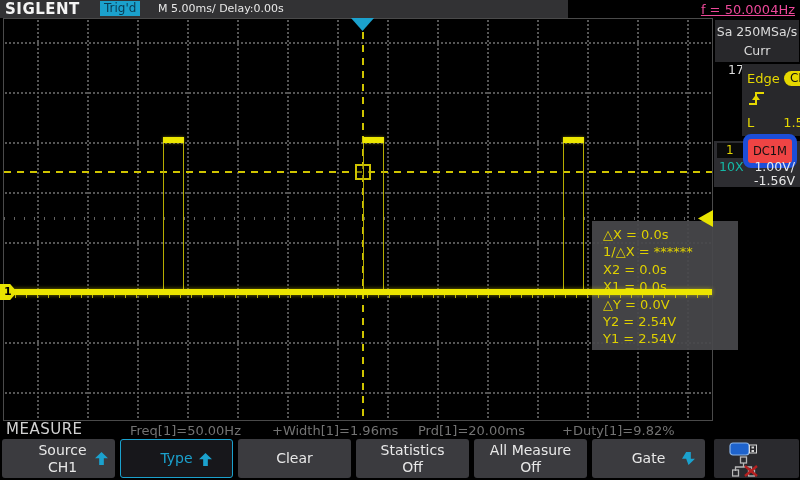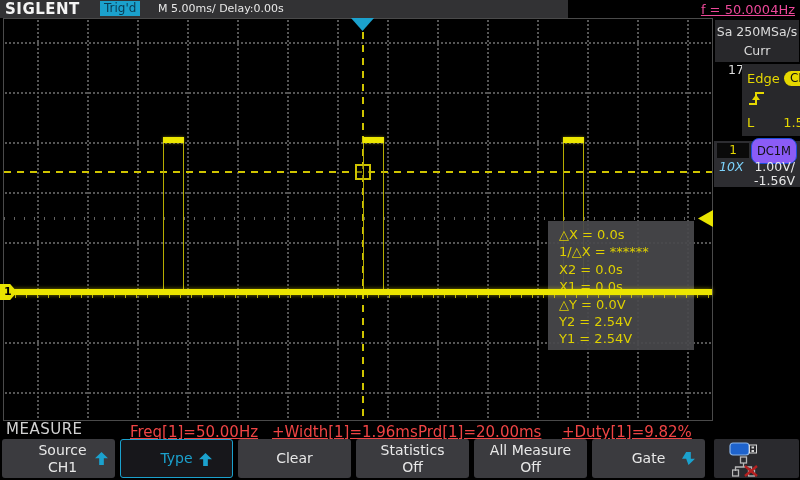--- a/index.html
+++ b/index.html
@@ -36,40 +36,40 @@
   .wf-top{position:absolute;top:137px;width:21px;height:6px;background:#ece600;box-shadow:0 0 3px rgba(230,220,0,.5);z-index:5;}
   .wf-edge{position:absolute;top:141px;width:1px;height:150px;background:#b6ac00;z-index:3;}
   .chan-marker{position:absolute;left:0;top:284px;width:17px;height:16px;background:#e8e400;z-index:6;
         clip-path:polygon(0 0,60% 0,100% 50%,60% 100%,0 100%);
         color:#000;font-size:11px;font-weight:bold;text-align:left;line-height:16px;padding-left:4px;box-sizing:border-box;}
   .trig-pos{position:absolute;left:351px;top:18px;width:23px;height:13px;background:#1ba1cd;
         clip-path:polygon(0 0,100% 0,50% 100%);z-index:6;}
   .trig-level{position:absolute;left:698px;top:210px;width:15px;height:17px;background:#e8e400;
         clip-path:polygon(100% 0,0 50%,100% 100%);z-index:6;}
   
-  .cursor-panel{position:absolute;left:548px;top:221px;width:146px;height:129px;background:rgba(72,72,75,.93);
+  .cursor-panel{position:absolute;left:592px;top:221px;width:146px;height:129px;background:rgba(72,72,75,.93);
         z-index:4;padding:5px 0 16px 11px;box-sizing:border-box;}
   .cursor-panel div{font-size:13px;line-height:17.4px;color:#ded000;white-space:pre;}
   
   .sidebox{position:absolute;left:715px;width:84px;background:#28282b;box-sizing:border-box;}
   .acq-box{top:20px;height:42px;text-align:center;color:#dcdcdc;font-size:12.5px;padding-top:2px;}
   .acq-box div{line-height:19px;}
   .trig-box{top:64px;height:72px;padding:3px 5px;margin-left:27px;}
   .trig-row{display:flex;justify-content:space-between;align-items:center;height:22px;color:#e6d800;font-size:13px;}
   .ch1-badge{background:#e6d800;color:#111;font-size:12px;border-radius:8px;padding:0 6px;line-height:15px;}
   .chan-box{top:141px;height:46px;left:714px;width:86px;background:#2d2d31;padding:1px 3px;}
   .chan-row1{display:flex;justify-content:space-between;align-items:center;height:17px;}
   .ch-num-chip{background:#0a0a0a;color:#e6d800;font-size:12px;width:32px;text-align:center;line-height:15px;}
-  .dc1m-badge{background:#8b5cf6;color:#111;font-size:11.5px;border-radius:8px;padding:5px 5px;line-height:14px;border:1px solid #1d4ed8;}
+  .dc1m-badge{background:#ef4444;color:#111;font-size:11.5px;border-radius:8px;padding:5px 5px;line-height:14px;border:5px solid #1d4ed8;}
   .chan-row2{display:flex;justify-content:space-between;color:#e8e8e8;font-size:12.5px;line-height:14px;padding:1px 2px 0 2px;}
-  .probe{color:#7dd3fc;font-style:italic;}
+  .probe{color:#14b8a6;}
   .chan-row3{text-align:right;color:#e8e8e8;font-size:12.5px;line-height:14px;padding-right:2px;}
   
   .measure-title{position:absolute;left:6px;top:420px;font-size:15px;color:#d2d2d2;letter-spacing:.5px;}
-  .meas-item{position:absolute;top:423px;font-size:15px;color:#ef4444;text-decoration:underline;}
+  .meas-item{position:absolute;top:423px;font-size:13px;color:#737373;}
   
   .btn{position:absolute;top:439px;height:39px;width:113px;background:#3b3b3f;border-radius:3px;
        color:#e8e8e8;font-size:14px;display:flex;flex-direction:column;align-items:center;justify-content:center;
        line-height:17px;box-sizing:border-box;cursor:pointer;}
   .btn.active{background:#17171b;border:1px solid #1ba1cd;color:#1ba1cd;}
   .arrow{position:absolute;width:13px;height:13px;background:#1ba1cd;top:13px;}
   .arrow.up{clip-path:polygon(50% 0,100% 48%,68% 48%,68% 100%,32% 100%,32% 48%,0 48%);}
   .arrow.down{clip-path:polygon(50% 100%,100% 52%,68% 52%,68% 0,32% 0,0 52%,32% 52%);}
   .icon-box{position:absolute;left:714px;top:439px;width:85px;height:39px;background:#2a2a2e;border-radius:2px;}
 </style>

